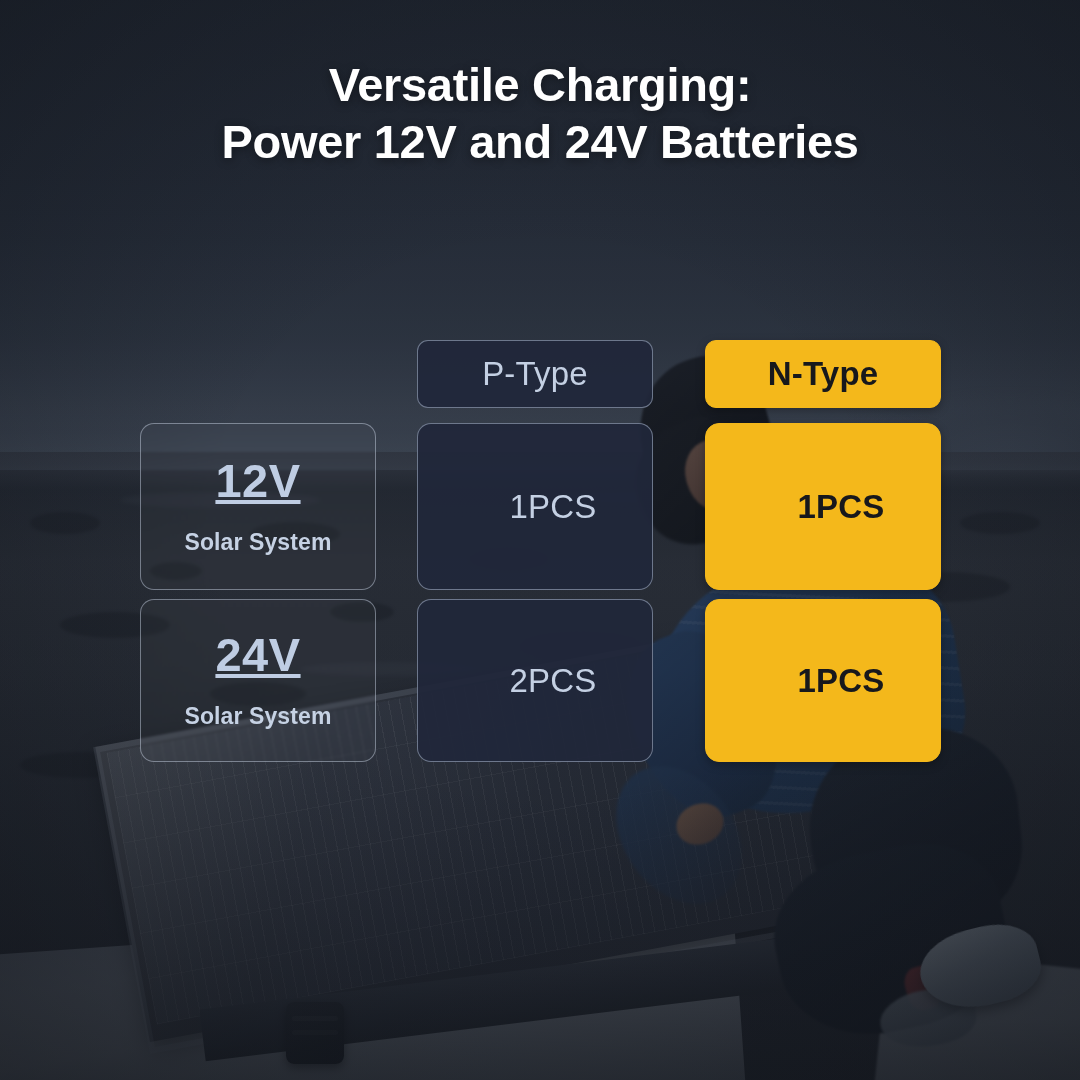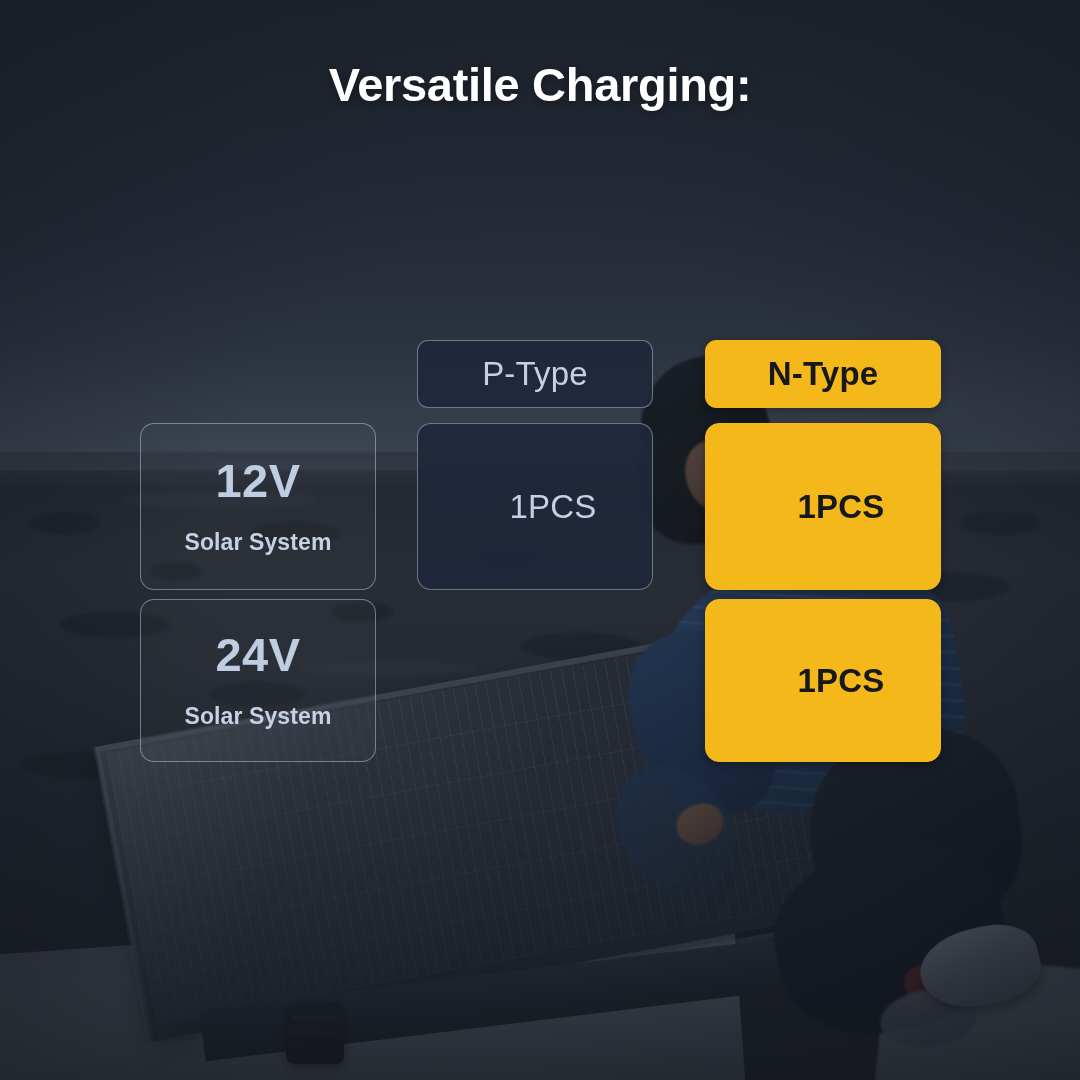--- a/index.html
+++ b/index.html
@@ -238,21 +238,21 @@
     box-shadow:0 3px 10px rgba(0,0,0,.28);
   }
 
   .txt-light{color:#c4d0e3;font-weight:500;}
   .txt-dark{color:#17181c;font-weight:600;}
 
   .hdr-text{font-size:33px;letter-spacing:.2px;}
   .val-text{font-size:33px;letter-spacing:.2px;margin-left:36px;}
 
   .labelbox{flex-direction:column;gap:4px;}
-  .label-v{font-size:47px;font-weight:700;color:#bfcde3;line-height:1.04;letter-spacing:.5px;}
+  .label-v{font-size:47px;font-weight:700;color:#bfcde3;line-height:1.04;letter-spacing:.5px;text-decoration:underline;}
   .label-s{font-size:23px;font-weight:600;color:#c6d2e4;letter-spacing:.1px;margin-top:19px;}
 
   .caption{
     position:absolute;left:60px;top:884px;width:960px;
     text-align:center;color:#d4dbe6;
     font-size:30px;line-height:43px;font-weight:400;
     text-shadow:0 2px 8px rgba(0,0,0,.55);
   }
   .caption .cl{display:block;white-space:nowrap;}
 </style>
@@ -314,20 +314,21 @@
     </div>
 
     <div class="tint"></div>
     <div class="vig"></div>
   </div>
 
   <div class="content">
 
     <div class="headline">
       <span class="hl">Versatile Charging:</span>
+      <span class="hl">Power 12V and 24V Batteries</span>
     </div>
 
     <div class="table">
 
       <div class="cell col-n row-head style-accent">
         <span class="hdr-text txt-dark">N-Type</span>
       </div>
       <div class="cell col-p row-head style-dark">
         <span class="hdr-text txt-light">P-Type</span>
       </div>
@@ -340,20 +341,23 @@
         <span class="val-text txt-light">1PCS</span>
       </div>
       <div class="cell col-n row-1 style-accent">
         <span class="val-text txt-dark">1PCS</span>
       </div>
 
       <div class="cell col-label row-2 style-ghost labelbox">
         <span class="label-v">24V</span>
         <span class="label-s">Solar System</span>
       </div>
+      <div class="cell col-p row-2 style-dark">
+        <span class="val-text txt-light">2PCS</span>
+      </div>
       <div class="cell col-n row-2 style-accent">
         <span class="val-text txt-dark">1PCS</span>
       </div>
 
     </div>
 
 
   </div>
 </div>
 

